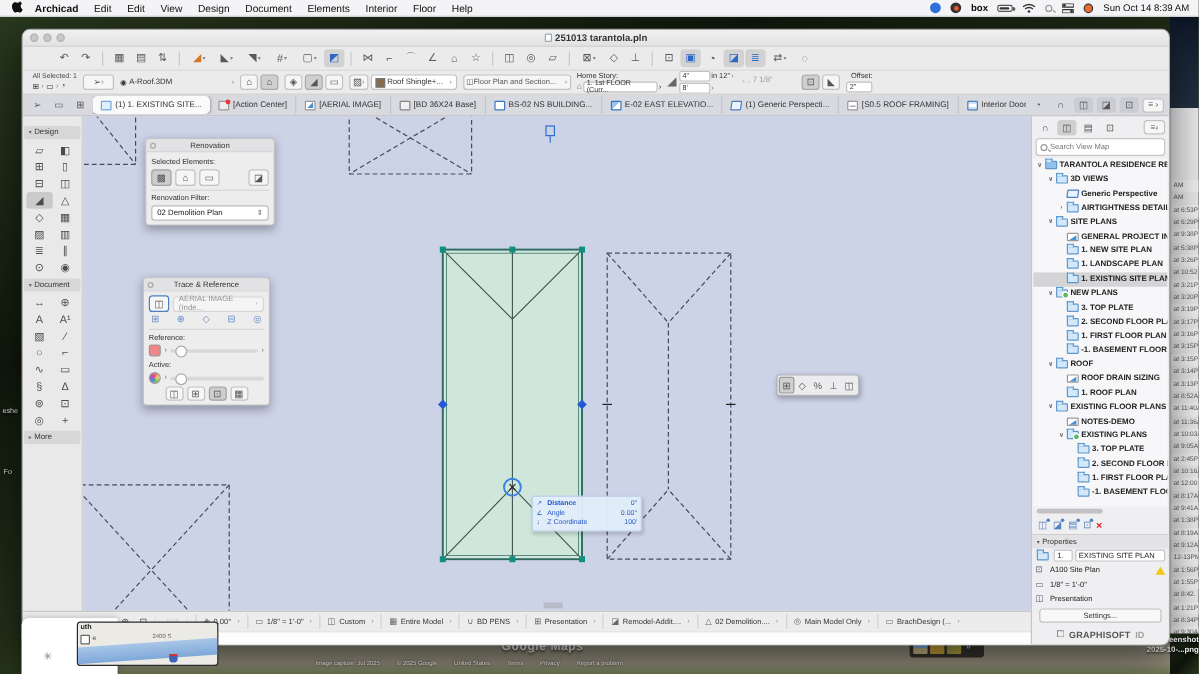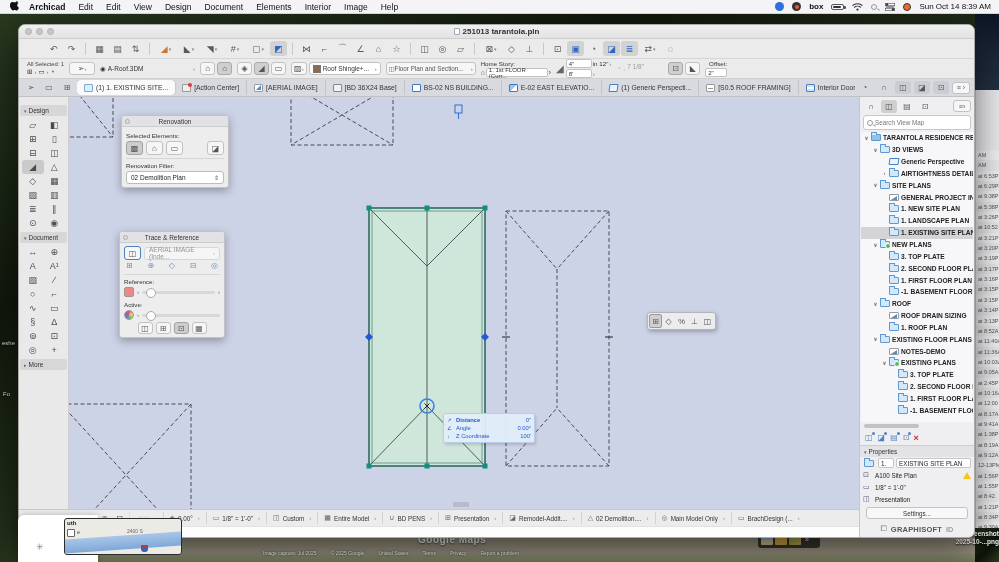--- a/index.html
+++ b/index.html
@@ -229,21 +229,21 @@
   </span>
   <span class="menu-items">
       <span class="mitem">Archicad</span>
       <span class="mitem">Edit</span>
       <span class="mitem">Edit</span>
       <span class="mitem">View</span>
       <span class="mitem">Design</span>
       <span class="mitem">Document</span>
       <span class="mitem">Elements</span>
       <span class="mitem">Interior</span>
-      <span class="mitem">Image</span>
+      <span class="mitem">Floor</span>
       <span class="mitem">Help</span>
     </span>
   <span class="menu-right">
     <span class="sicon dot-blue"></span>
     <span class="sicon dot-rec"></span>
     <span class="sicon boxlogo">box</span>
     <span class="sicon battery"></span>
     <span class="sicon">
         <svg width="11" height="8" viewBox="0 0 11 8">
           <path d="M.5 2.7C3.3.1 7.7.1 10.5 2.7" fill="none" stroke="#333" stroke-width="1.1"></path>

